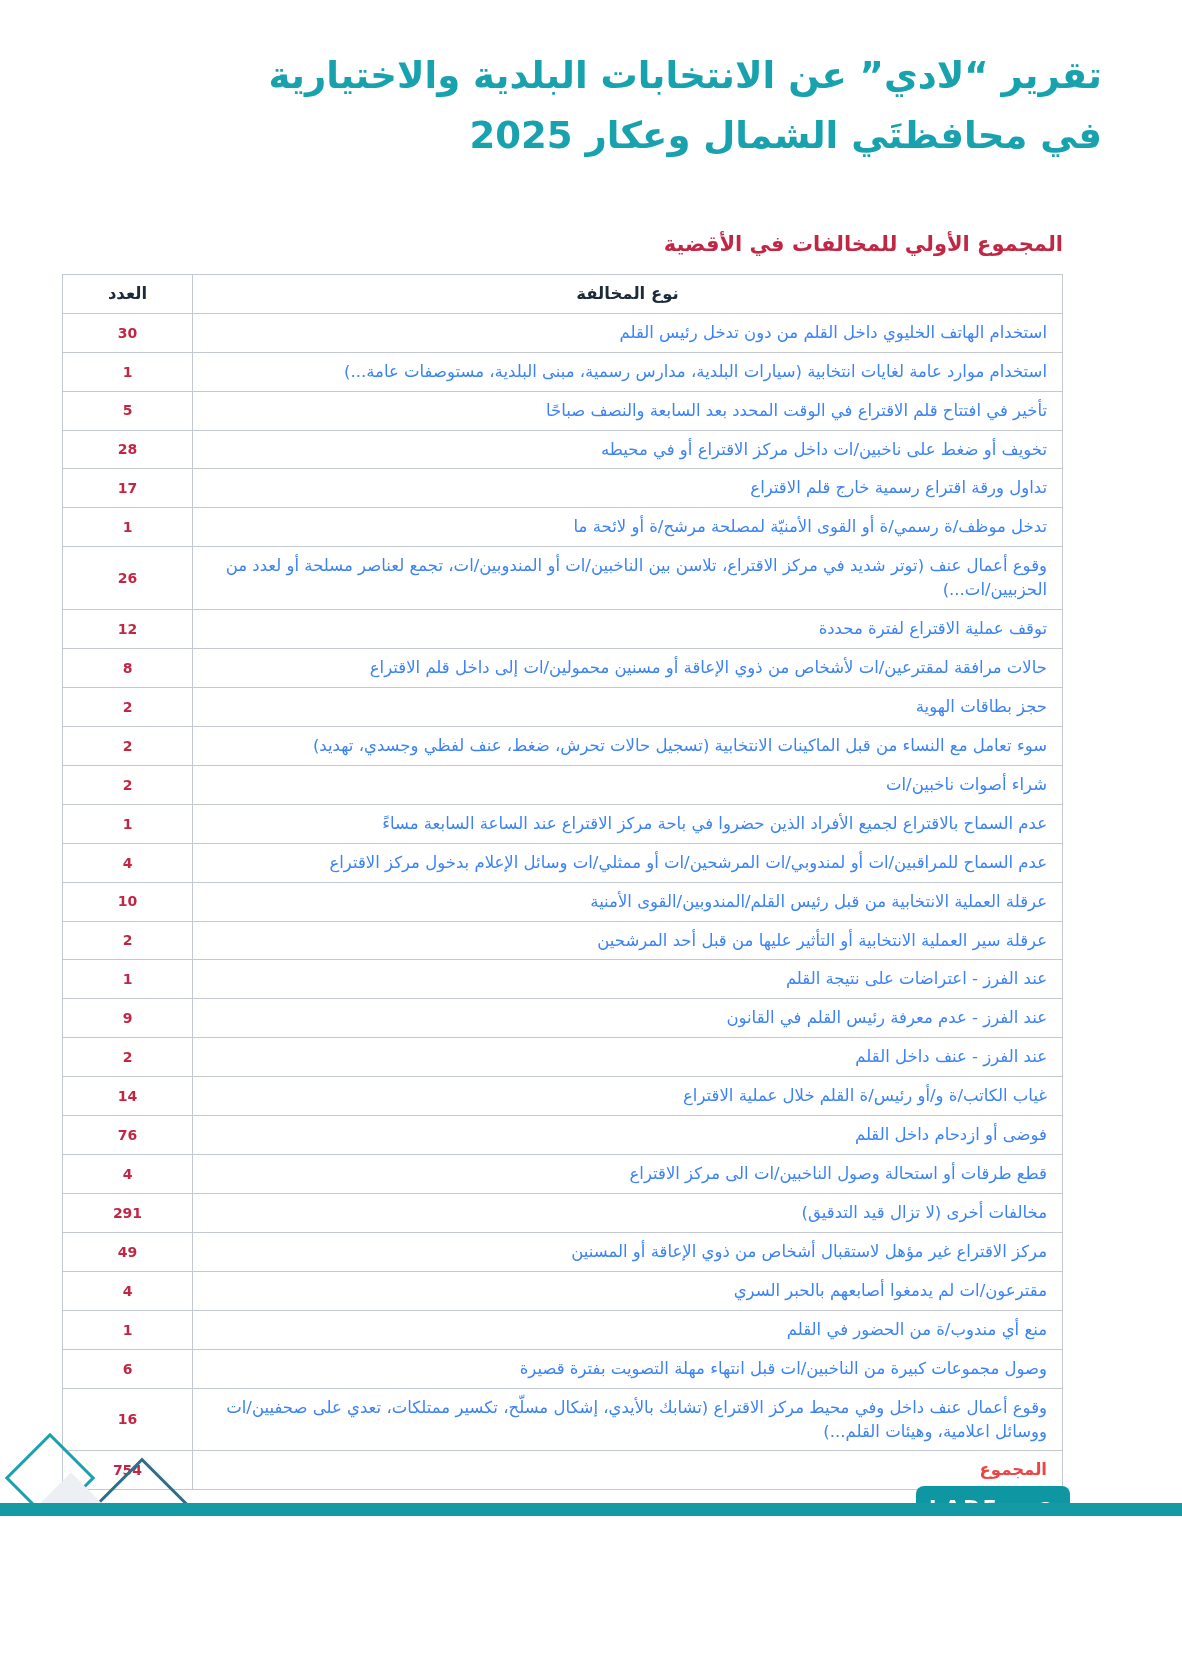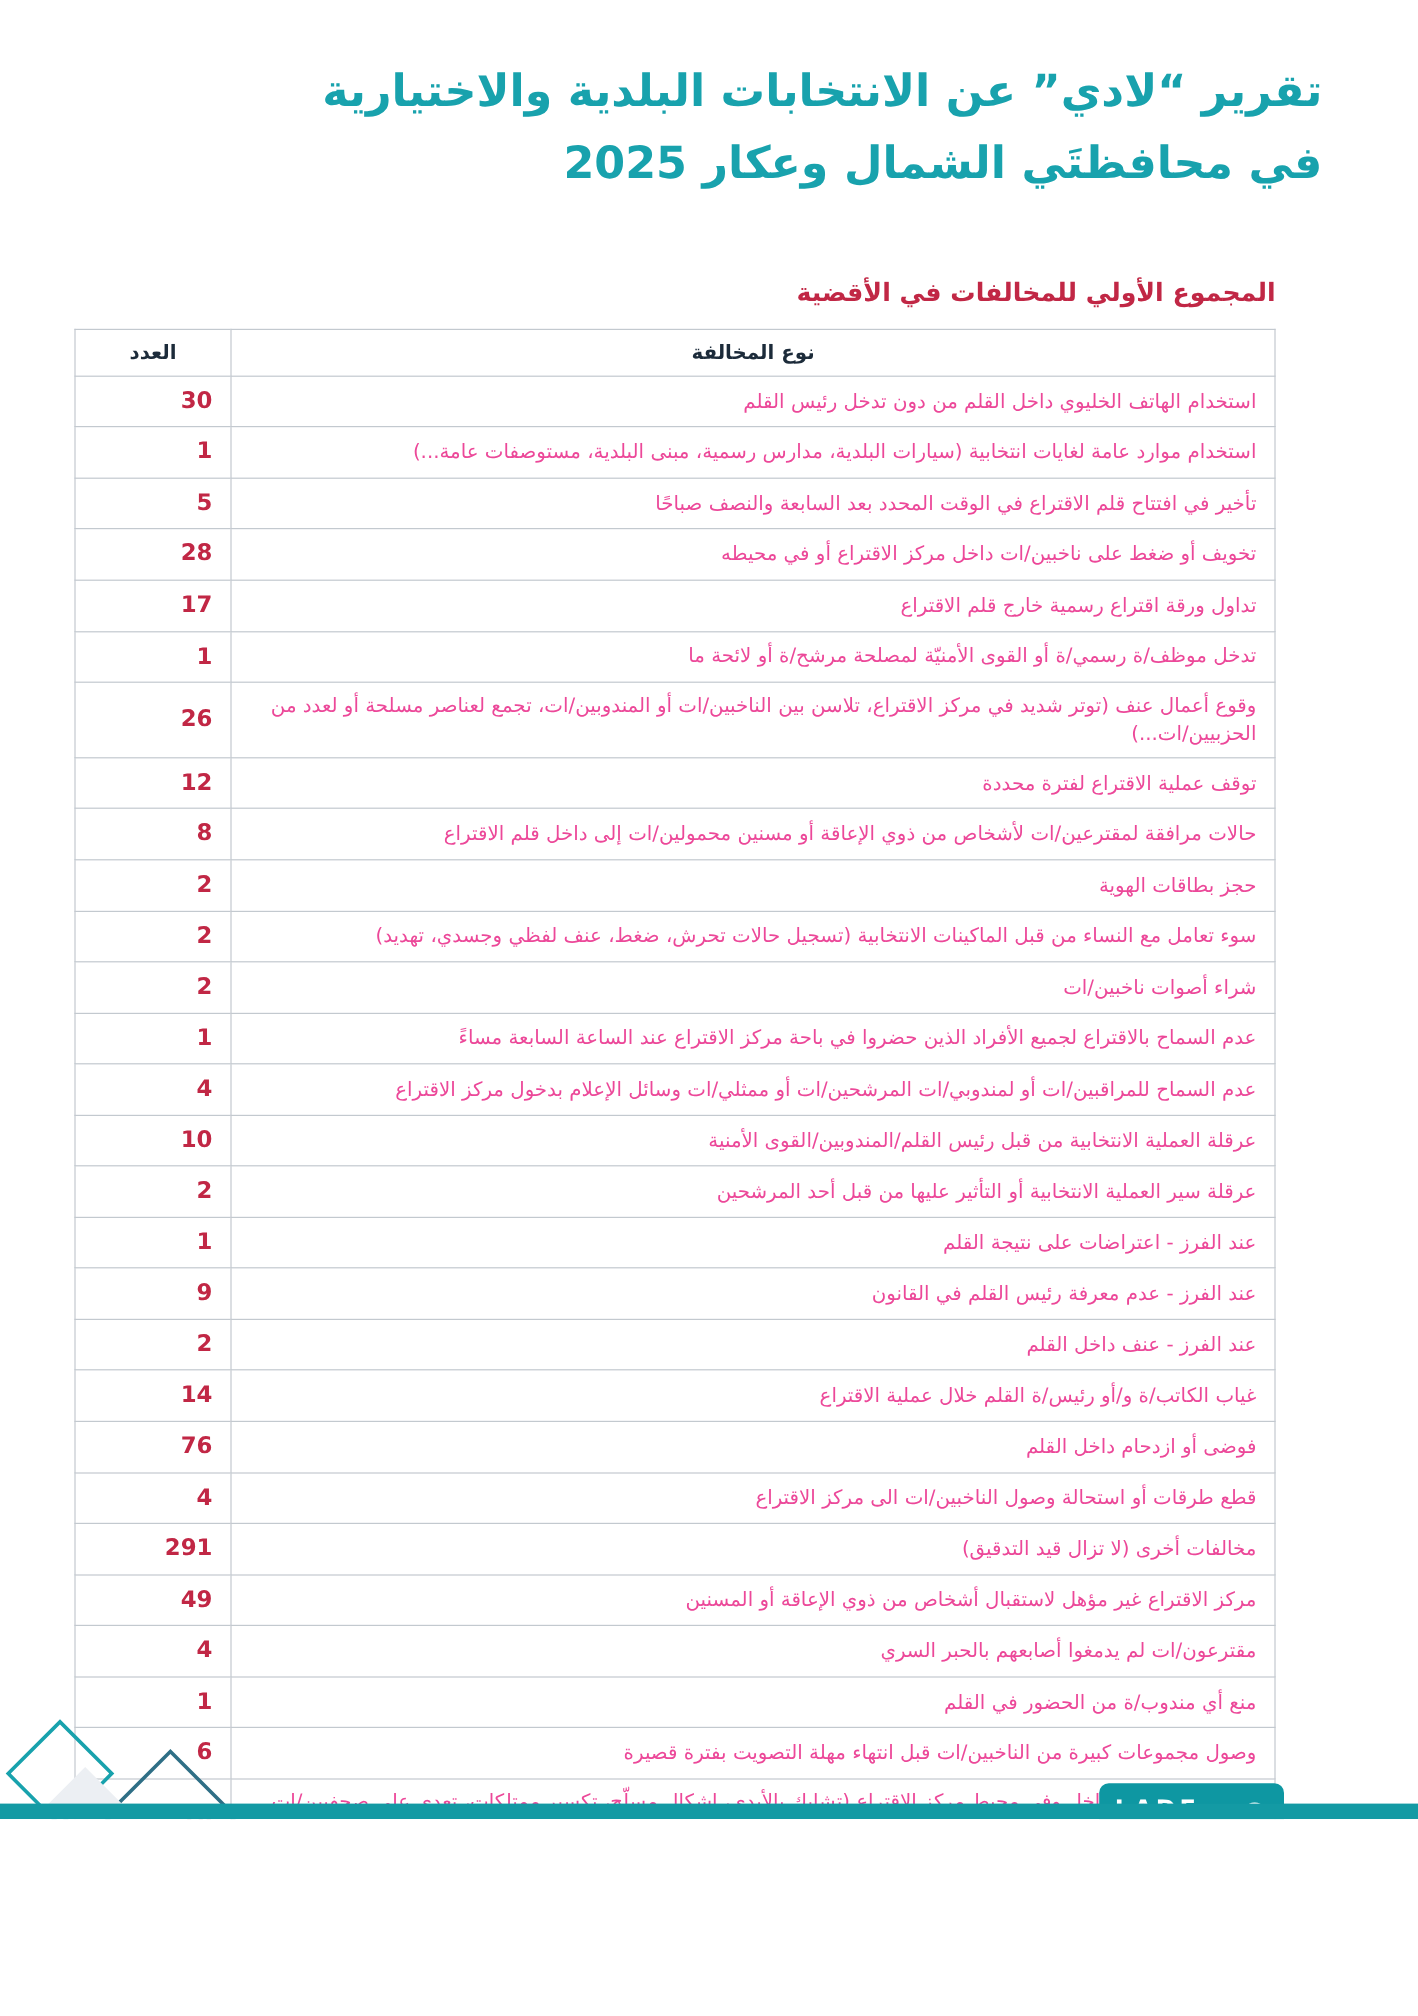--- a/index.html
+++ b/index.html
@@ -46,25 +46,26 @@
   .violations-table th, .violations-table td {
     border:1px solid #c3c9cf;
     padding:7px 15px;
     font-size:16.5px;
     line-height:1.45;
     vertical-align:middle;
   }
   .violations-table th { color:#1c2b3a; font-weight:700; }
   .violations-table th.type-col  { text-align:center; }
   .violations-table th.count-col { }
-  .violations-table td.type-col  { text-align:right; color:#ec4899; }
+  .violations-table td.type-col  { text-align:right; color:#3b82f6; }
   .violations-table td.count-cell {
+    text-align:center;
     color:#c12745;
     font-weight:700;
-    font-size:19px;
+    font-size:14px;
   }
   .violations-table tfoot td.total-label {
     font-weight:700;
     color:#ef4444;
     margin-top:12px;
   }
 
   
   .corner-art { position:absolute; left:0; top:1428px; width:230px; height:210px; }
   .diamond { position:absolute; transform:rotate(45deg); box-sizing:border-box; }

